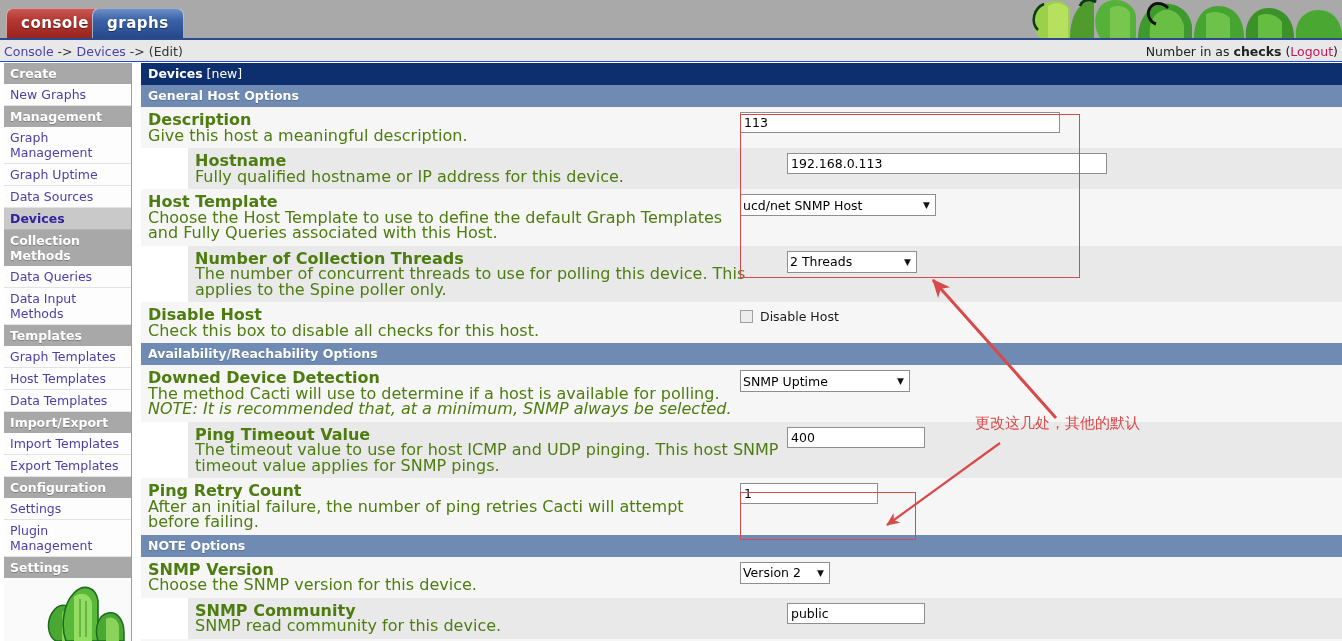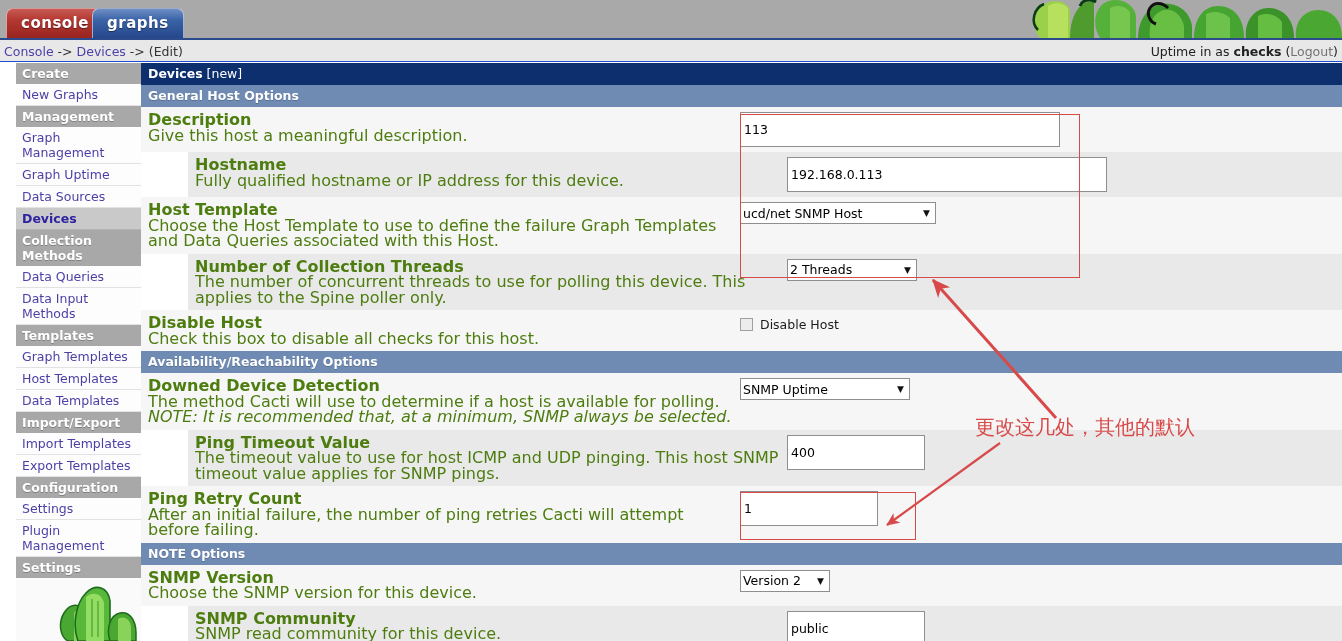--- a/index.html
+++ b/index.html
@@ -59,25 +59,25 @@
     font-size: 12.5px; color: #333;
   }
   #crumbs a { color: #4b3fa6; text-decoration: none; }
   #crumbs .sep { color: #333; }
   #crumbs .cur { color: #333; }
   #loginbox {
     position: absolute; right: 4px; top: 4px;
     font-size: 12.5px; color: #222;
   }
   #loginbox b { font-weight: bold; }
-  #loginbox a { color: #737373; text-decoration: none; }
+  #loginbox a { color: #be185d; text-decoration: none; }
 
   
   #sidebar {
-    position: absolute; left: 16px; top: 63px;
+    position: absolute; left: 4px; top: 63px;
     width: 128px; height: 578px;
     background: #fafafa;
     border-right: 1px solid #9d9d9d;
     overflow: hidden;
   }
   .nav-head {
     background: #a8a8a8;
     color: #ffffff;
     font-weight: bold;
     font-size: 12.5px;
@@ -163,21 +163,21 @@
     align-items: flex-start;
   }
 
   input.tin {
     font-family: "DejaVu Sans", "Liberation Sans", sans-serif;
     font-size: 12.5px;
     border: 1px solid #8e8e8e;
     background: #ffffff;
     color: #000;
     padding: 2px 3px;
-    height: 35px;
+    height: 21px;
     outline: none;
   }
   .w-wide   { width: 320px; }
   .w-mid    { width: 138px; }
 
   select.sel {
     font-family: "DejaVu Sans", "Liberation Sans", sans-serif;
     font-size: 12.5px;
     border: 1px solid #8e8e8e;
     background: #ffffff;
@@ -216,21 +216,21 @@
     position: absolute;
     border: 1.5px solid #d84a4a;
     background: transparent;
   }
   #anno-box-1 { left: 740px; top: 114px; width: 340px; height: 164px; }
   #anno-box-2 { left: 740px; top: 492px; width: 176px; height: 48px; }
   #anno-text {
     position: absolute;
     left: 975px; top: 414px;
     color: #d84a4a;
-    font-size: 20px;
+    font-size: 15px;
     font-family: "DejaVu Sans", sans-serif;
     white-space: nowrap;
   }
 </style>
 </head>
 <body>
 
 <div id="banner">
   <svg id="banner-art" viewBox="0 0 360 38" preserveAspectRatio="none">
     <rect x="0" y="0" width="360" height="38" fill="#a9a9a9"></rect>
@@ -259,21 +259,21 @@
 
 <div id="crumbbar">
   <div id="crumbs">
     <a href="#">Console</a>
     <span class="sep">-&gt;</span>
     <a href="#">Devices</a>
     <span class="sep">-&gt;</span>
     <span class="cur">(Edit)</span>
   </div>
   <div id="loginbox">
-    <span>Uptime in as</span>
+    <span>Number in as</span>
     <b>checks</b>
     <span>(</span><a href="#">Logout</a><span>)</span>
   </div>
 </div>
 
 <div id="sidebar">
 
   <div class="nav-head">Create</div>
   <a class="nav-link">New Graphs</a>
 
@@ -345,21 +345,21 @@
       <span>Fully qualified hostname or IP address for this device.</span>
     </div>
     <div class="fctrl">
       <input class="tin w-wide" type="text" value="192.168.0.113" style="">
     </div>
   </div>
 
   <div class="frow norm">
     <div class="fdesc">
       <span class="lbl">Host Template</span>
-      <span>Choose the Host Template to use to define the failure Graph Templates and Data Queries associated with this Host.</span>
+      <span>Choose the Host Template to use to define the default Graph Templates and Fully Queries associated with this Host.</span>
     </div>
     <div class="fctrl">
       <span class="selwrap">
         <select class="sel s-template">
           <option>ucd/net SNMP Host</option>
         </select>
         <span class="arrow">▼</span>
       </span>
     </div>
   </div>

